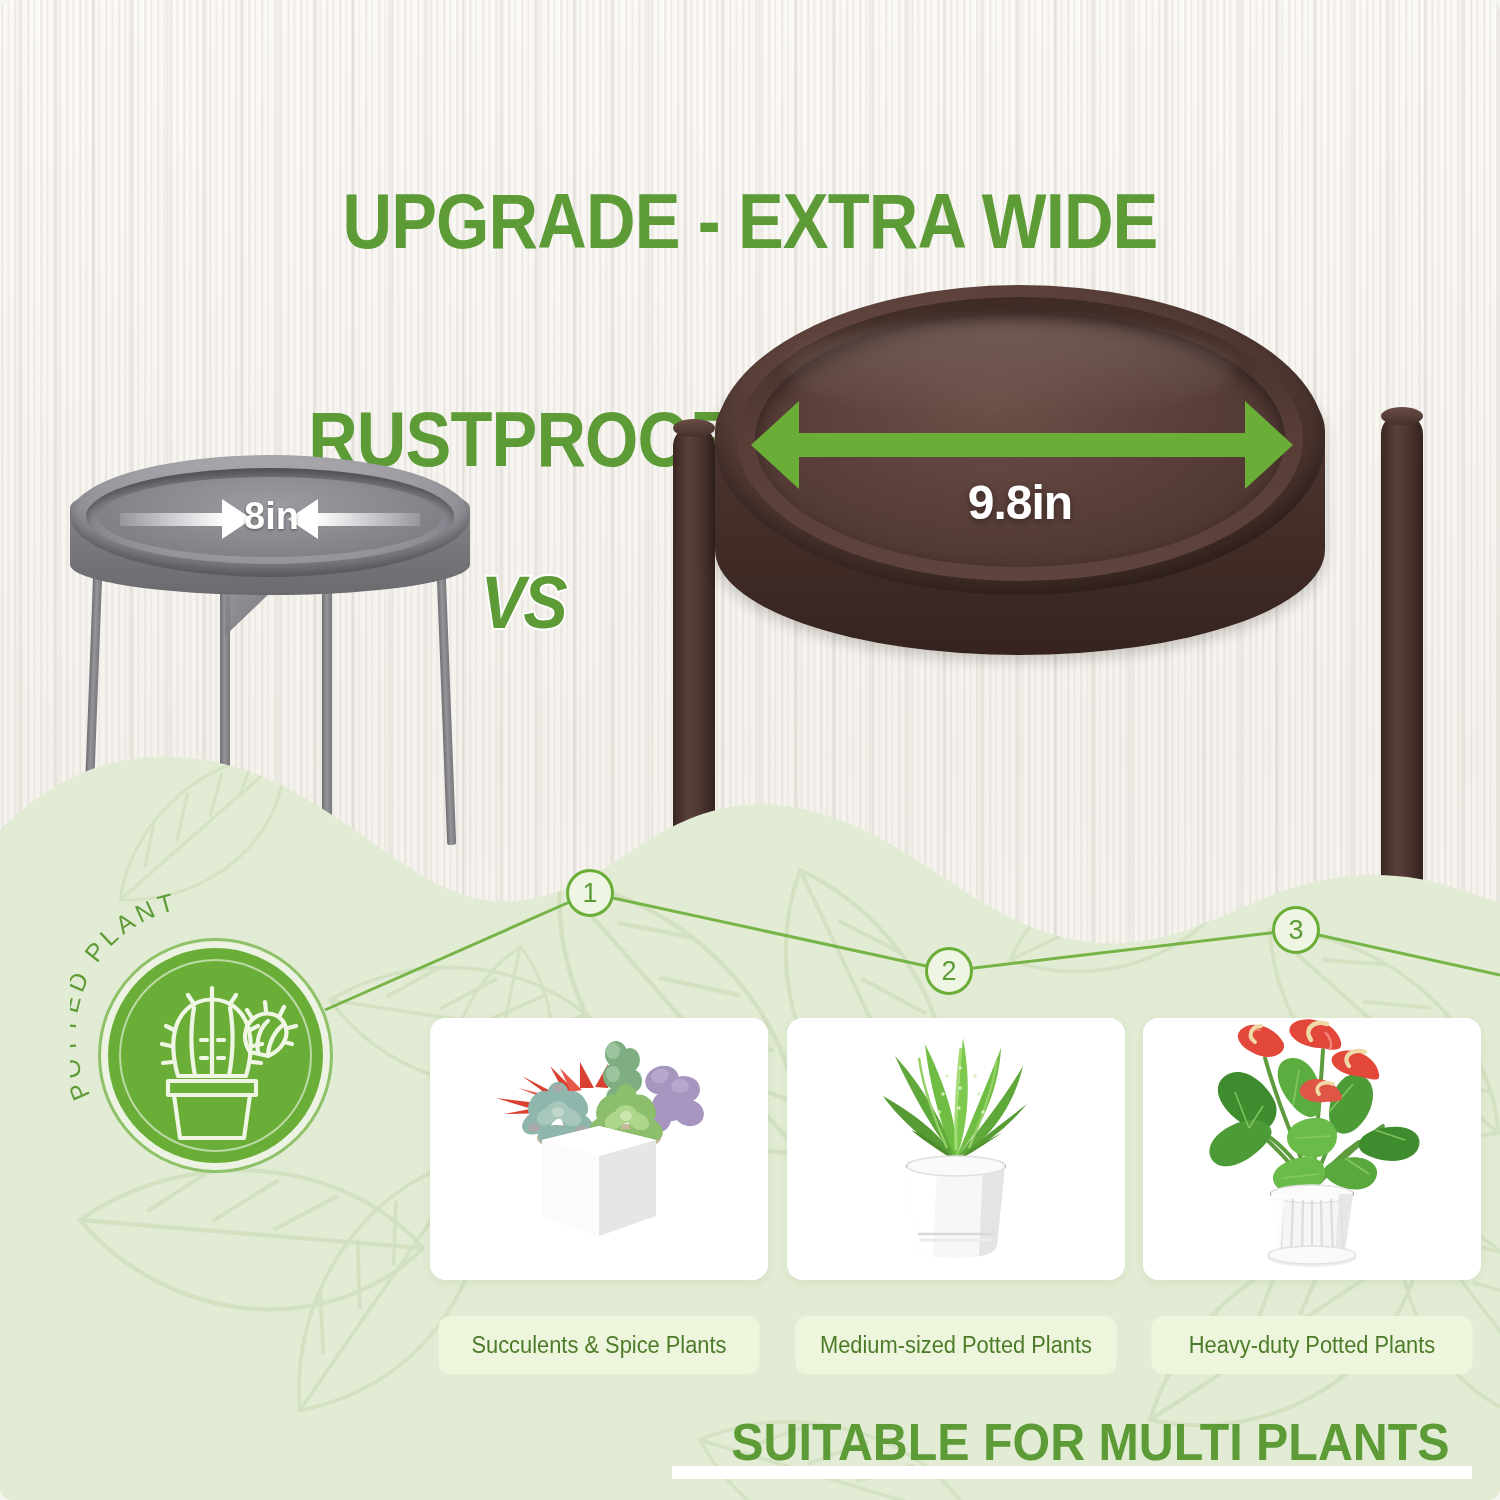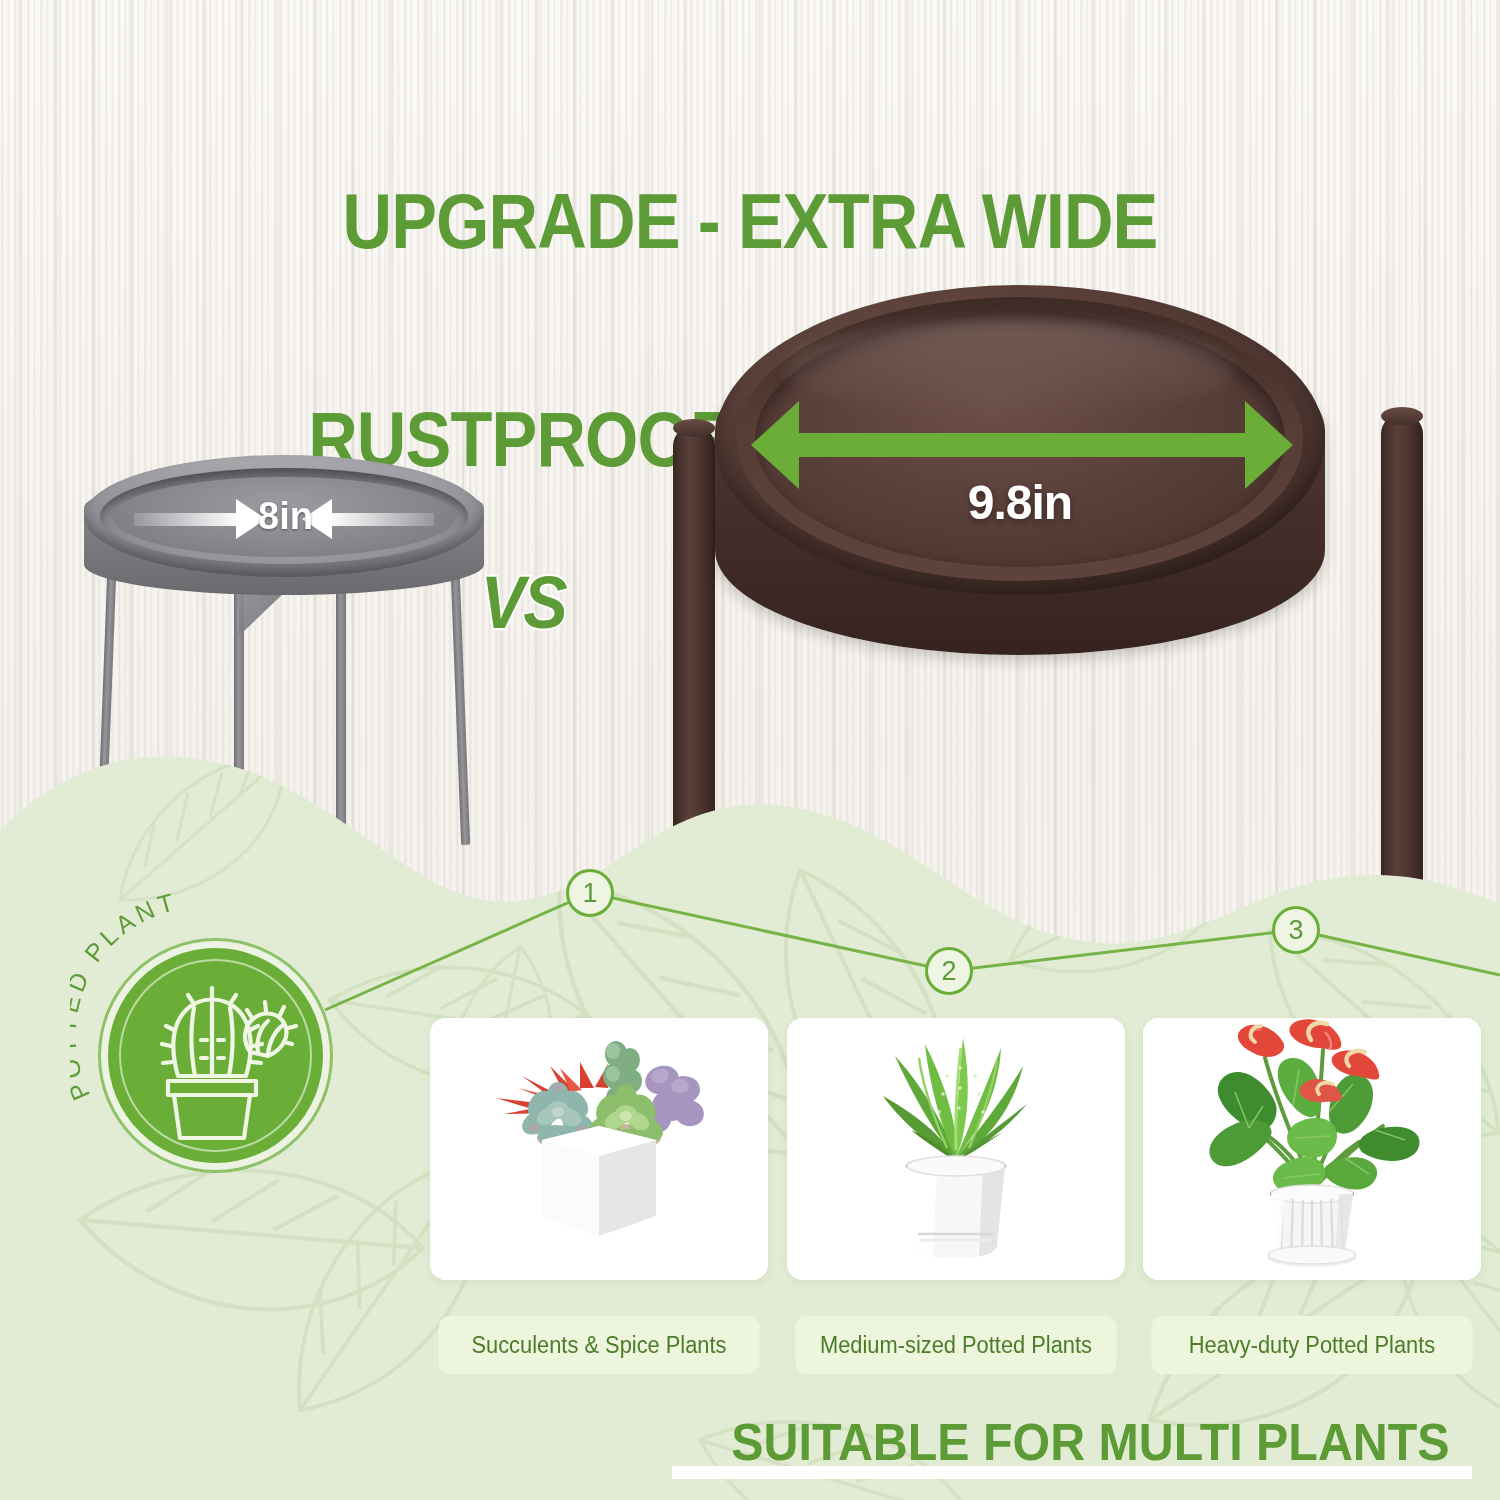--- a/index.html
+++ b/index.html
@@ -8,20 +8,21 @@
     width:1500px;height:1500px;
     font-family:"Liberation Sans", sans-serif;
     background:#F7F5F2;
     overflow:hidden;
   }
   #stage{
     position:relative;
     width:1500px;height:1500px;
     overflow:hidden;
     background:#F8F6F3;
+    border-radius:12px;
   }
   
   .wood-texture{
     position:absolute;inset:0;
     background-image:
       repeating-linear-gradient(90deg,
         rgba(208,203,196,.00) 0px,
         rgba(208,203,196,.00) 1px,
         rgba(197,191,182,.38) 2px,
         rgba(208,203,196,.00) 4px,
@@ -59,21 +60,21 @@
     font-size:74px;font-weight:700;font-style:italic;
     color:#5C9B36;
     transform:scaleX(.9);
     -webkit-text-stroke:4px #FFFFFF;
     paint-order:stroke fill;
     text-shadow:0 0 2px rgba(255,255,255,.9);
     letter-spacing:-2px;
   }
 
   
-  .gray-stand{position:absolute;left:84px;top:455px;width:400px;height:400px;}
+  .gray-stand{position:absolute;left:70px;top:455px;width:400px;height:400px;}
   .g-leg{
     position:absolute;background:linear-gradient(90deg,#6E6E73,#95959A 45%,#77777C);
     border-radius:2px;
   }
   .g-leg.l1{left:18px;top:120px;width:9px;height:270px;transform:rotate(2.2deg);}
   .g-leg.l2{left:150px;top:130px;width:10px;height:280px;}
   .g-leg.l3{left:252px;top:130px;width:10px;height:280px;}
   .g-leg.l4{left:372px;top:120px;width:9px;height:270px;transform:rotate(-2.2deg);}
   .g-brace{
     position:absolute;left:155px;top:133px;width:50px;height:48px;

